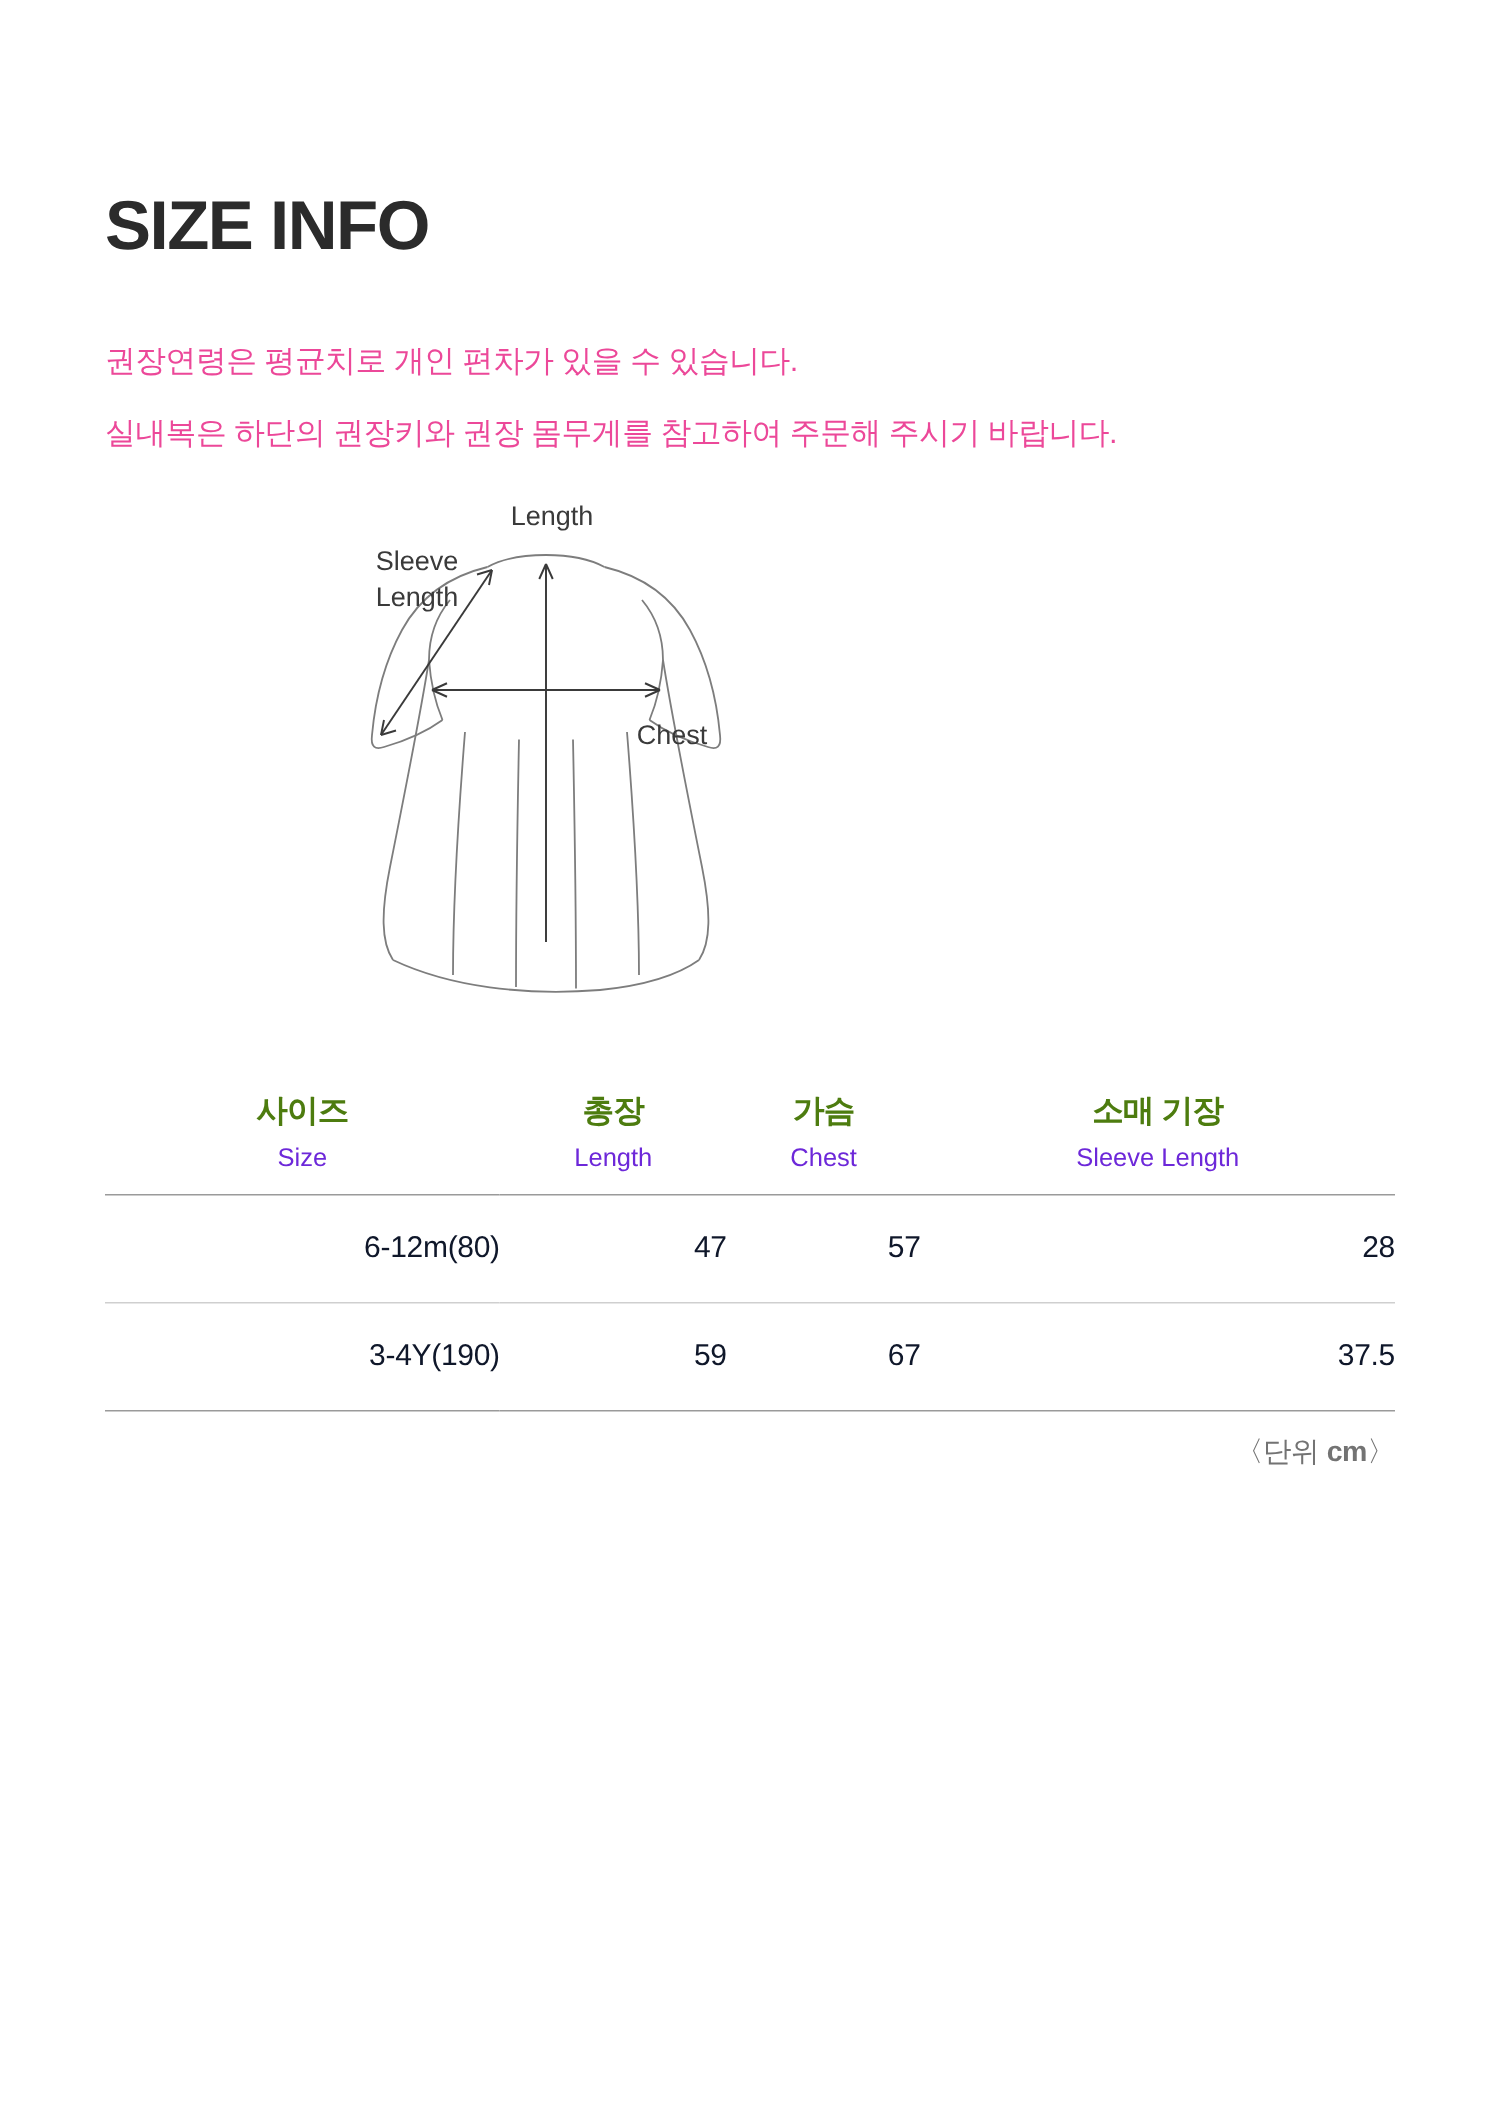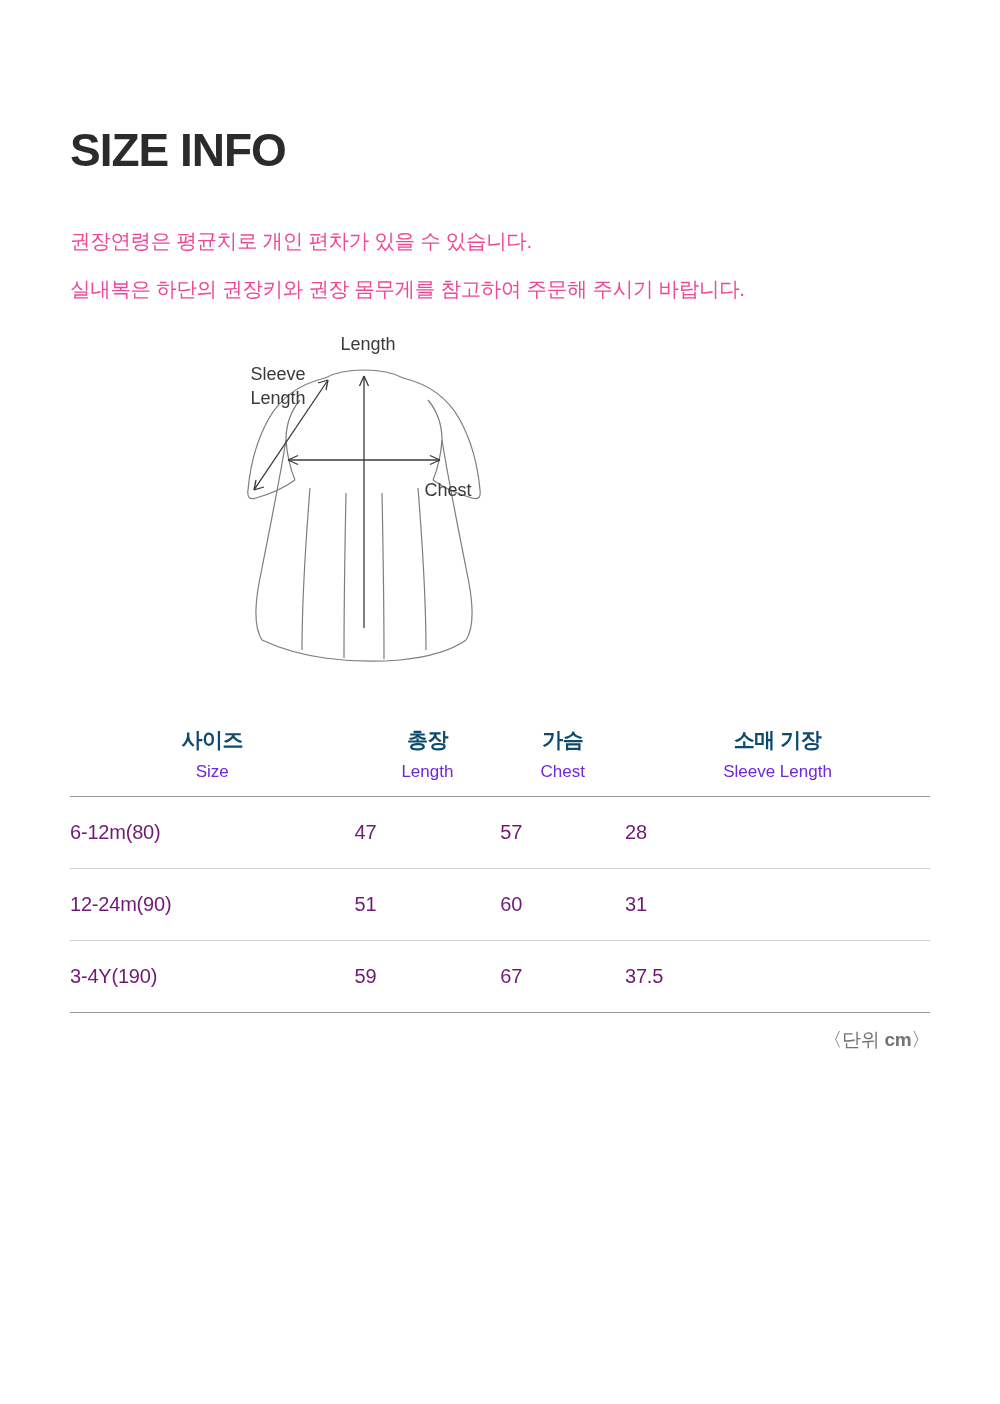--- a/index.html
+++ b/index.html
@@ -57,34 +57,34 @@
   }
   table.size-table th {
     padding: 10px 0 14px 0;
     font-weight: normal;
     border-bottom: 1.5px solid #9a9a9a;
   }
   .th-ko {
     display: block;
     font-size: 21px;
     font-weight: bold;
-    color: #0c4a6e;
+    color: #4d7c0f;
     letter-spacing: -0.5px;
     margin-bottom: 8px;
   }
   .th-en {
     display: block;
     font-size: 17px;
     color: #6d28d9;
     font-weight: normal;
   }
   table.size-table td {
-    text-align: left;
+    text-align: right;
     font-size: 20px;
-    color: #701a75;
+    color: #0f172a;
     padding: 24px 0;
     border-bottom: 1px solid #cfcfcf;
     letter-spacing: -0.2px;
   }
   table.size-table tr:last-child td {
     border-bottom: 1.5px solid #9a9a9a;
   }
   .unit {
     width: 860px;
     margin: 14px auto 0 auto;
@@ -181,26 +181,20 @@
       </tr>
     </thead>
     <tbody>
       <tr>
         <td>6-12m(80)</td>
         <td>47</td>
         <td>57</td>
         <td>28</td>
       </tr>
       <tr>
-        <td>12-24m(90)</td>
-        <td>51</td>
-        <td>60</td>
-        <td>31</td>
-      </tr>
-      <tr>
         <td>3-4Y(190)</td>
         <td>59</td>
         <td>67</td>
         <td>37.5</td>
       </tr>
     </tbody>
   </table>
 
   <div class="unit">
     <span>〈단위 </span><span class="cm">cm</span><span>〉</span>

